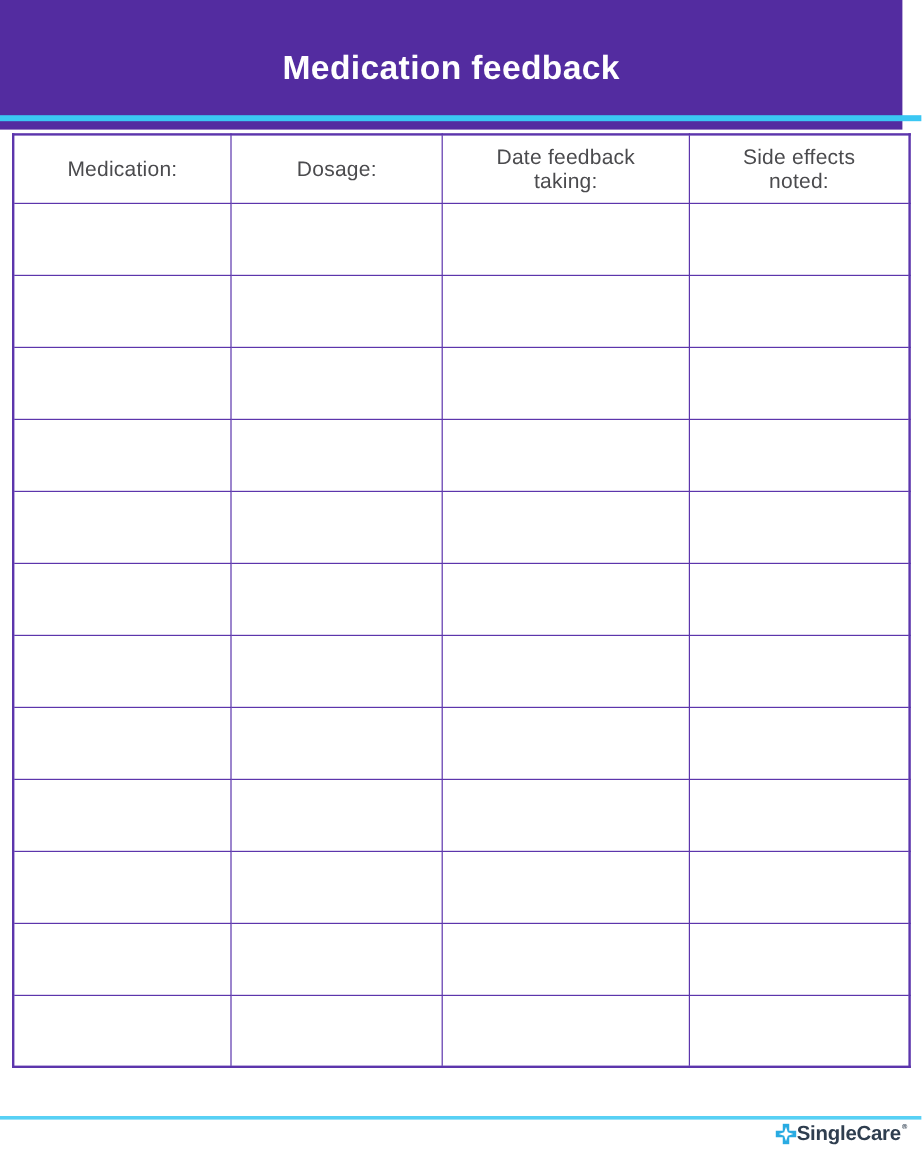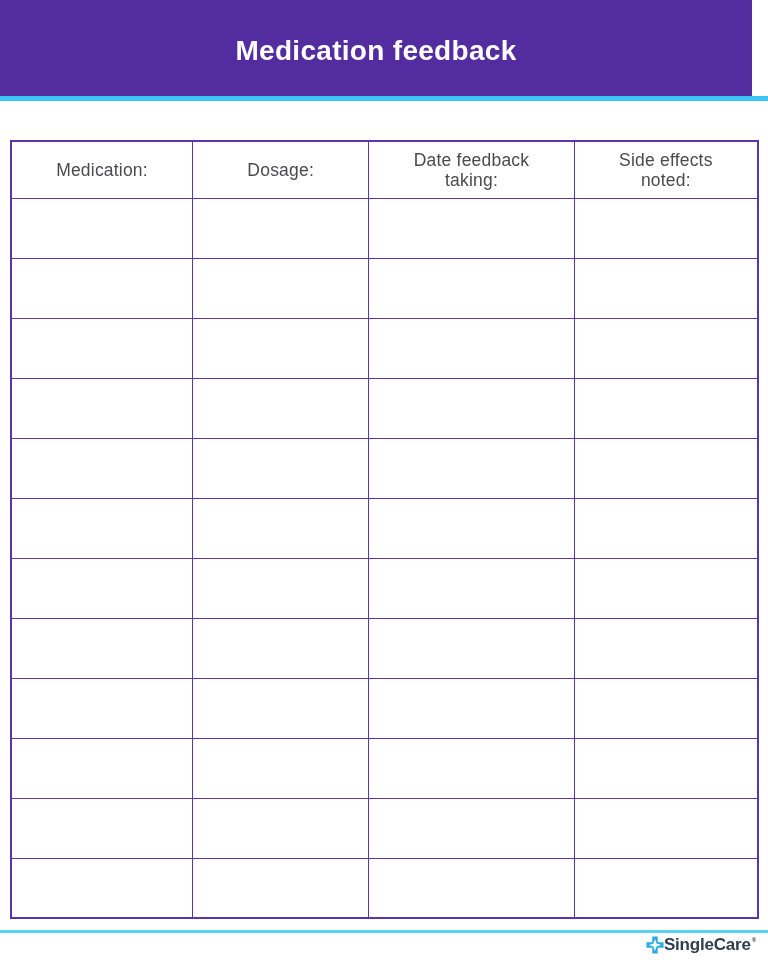--- a/index.html
+++ b/index.html
@@ -9,21 +9,21 @@
     background: #ffffff;
     font-family: "Liberation Sans", sans-serif;
     position: relative;
     overflow: hidden;
   }
 
   
   .banner {
     position: absolute;
     top: 0; left: 0; right: 16px;
-    height: 96px;
+    height: 108px;
     background: #532CA0;
     display: flex;
     align-items: center;
     justify-content: center;
   }
   .banner h1 {
     color: #ffffff;
     font-size: 28px;
     font-weight: bold;
     letter-spacing: 0.3px;
@@ -32,21 +32,21 @@
   .banner-accent {
     position: absolute;
     top: 96px; left: 0; right: 0;
     height: 5px;
     background: #3BC7F3;
   }
 
   
   .table-wrap {
     position: absolute;
-    top: 140px;
+    top: 111px;
     left: 10px;
     right: 9px;
   }
   table.med-table {
     width: 100%;
     border-collapse: collapse;
     border: 2px solid #5C35AC;
     table-layout: fixed;
   }
   table.med-table th,

